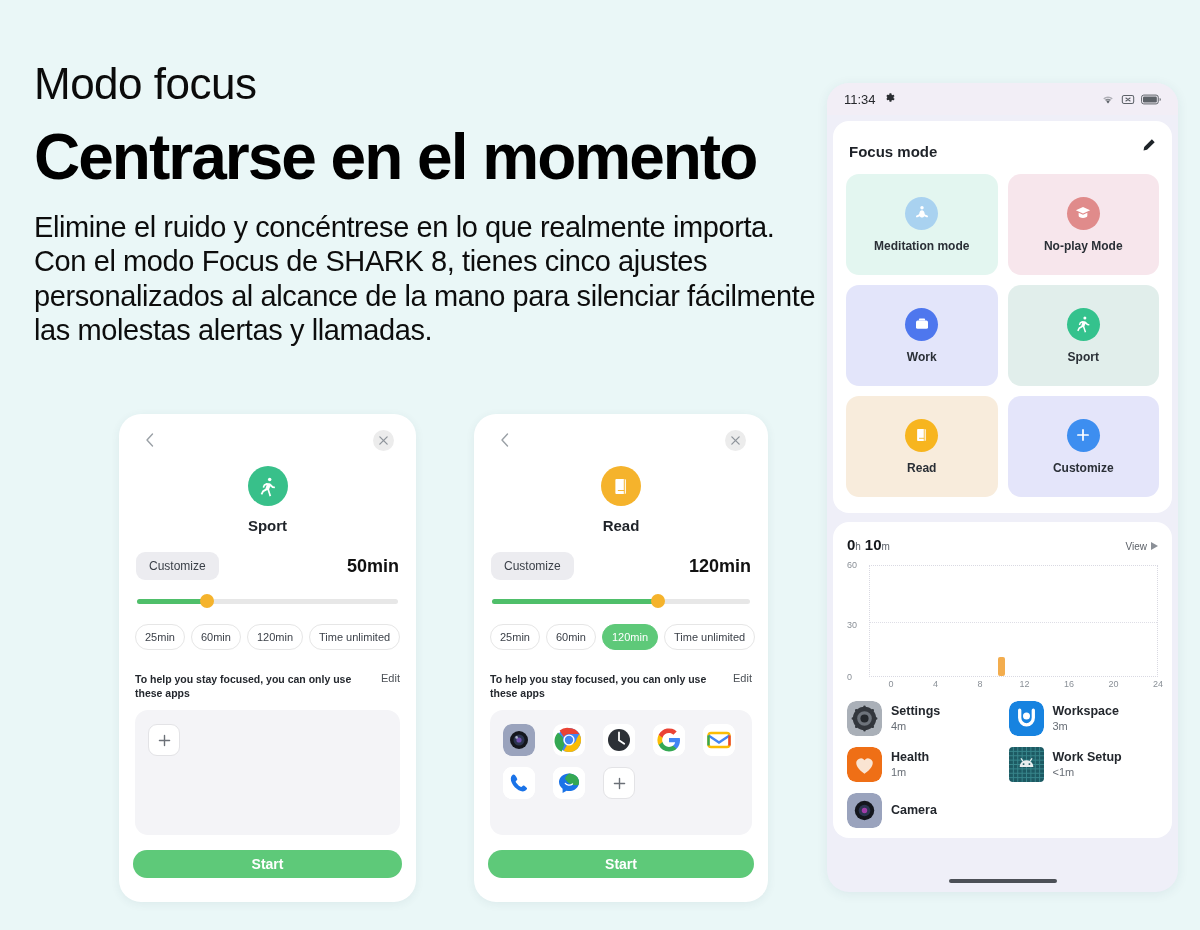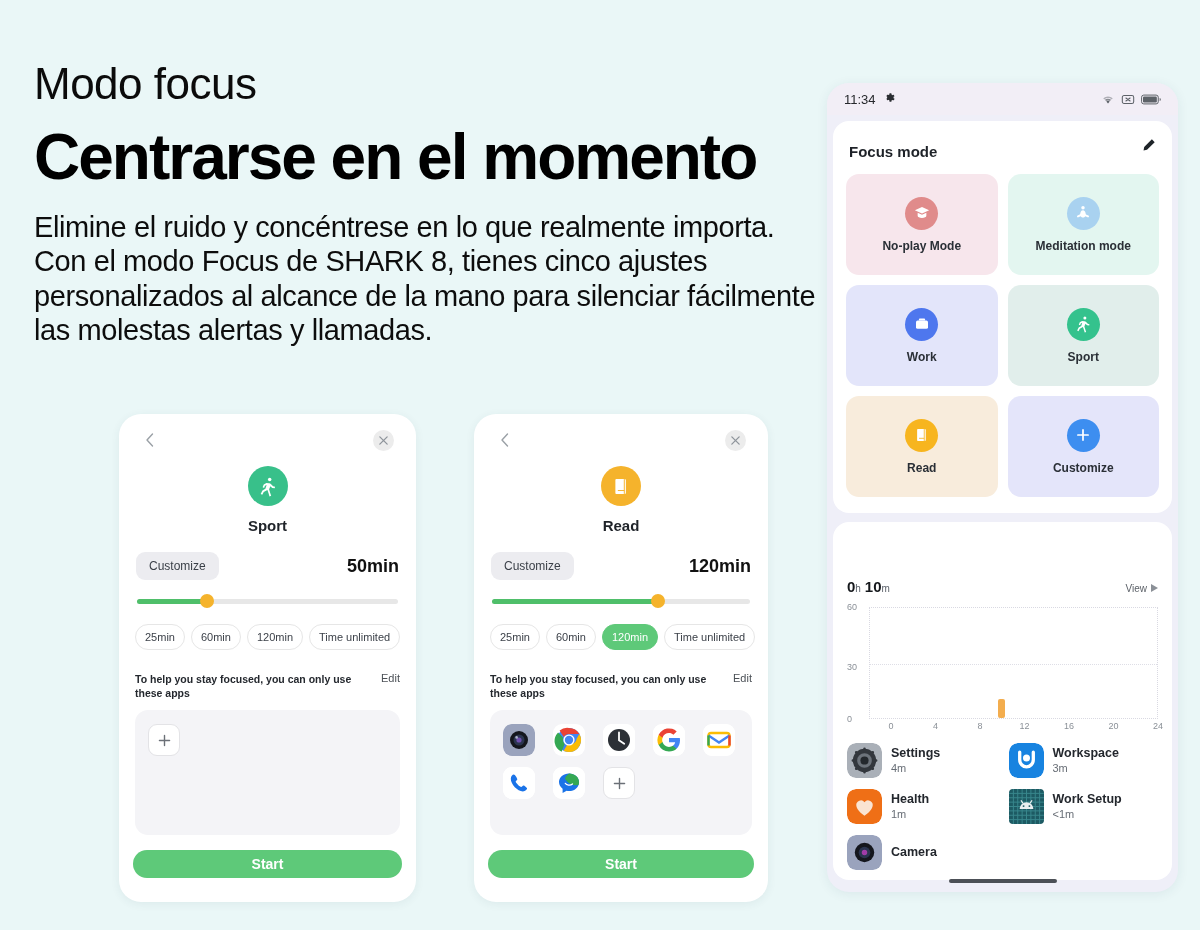--- a/index.html
+++ b/index.html
@@ -156,21 +156,21 @@
     width: 33px; height: 33px; border-radius: 50%;
     display: flex; align-items: center; justify-content: center;
   }
   .mode-tile .bubble svg { width: 18px; height: 18px; fill: #fff; }
   .mode-tile .tlabel { font-size: 12px; font-weight: 700; color: #2a2f36; }
 
   #sheet-stats { margin-top: 9px; padding: 14px 14px 10px; }
   .stats-head {
     display: flex; align-items: baseline; justify-content: space-between;
   }
-  .stat-time { font-size: 14px; color: #15181c; margin-top: 42px; }
+  .stat-time { font-size: 14px; color: #15181c; }
   .stat-time b { font-size: 15px; font-weight: 700; }
   .stat-time .u { font-size: 10px; color: #5a6069; font-weight: 400; }
   .stat-view { font-size: 10px; color: #5c6views; color: #5c6168; display: flex; align-items: center; gap: 4px; }
 
   .chart { margin-top: 12px; position: relative; height: 128px; padding-left: 22px; }
   .y-lab {
     position: absolute; left: 0; font-size: 9px; color: #8a9097;
     transform: translateY(-50%);
   }
   .plot {
@@ -434,37 +434,37 @@
   <div class="sheet" id="sheet-modes">
     <div class="sheet-head">
       <span class="sheet-title">Focus mode</span>
       <span class="pencil">
         <svg viewBox="0 0 16 16" fill="#1f2429">
             <path d="M11.6 1.4l3 3-8.2 8.2-3.7.7.7-3.7 8.2-8.2z"></path>
           </svg>
       </span>
     </div>
     <div class="mode-grid" id="mode-grid">
+        <div class="mode-tile" style="background: rgb(227, 246, 240);">
+          <span class="bubble" style="background: rgb(169, 210, 240);">
+            <svg viewBox="0 0 24 24">
+              <circle cx="12" cy="5" r="2.3"></circle>
+              <path d="M12 8.2c-1.6 0-2.7 1.2-3.1 2.6l-.8 3-3.3 1.5c-.7.3-1 1.1-.7 1.8.3.7 1.1 1 1.8.7l3-1.4c.6 1 2 1.7 3.1 1.7s2.5-.7 3.1-1.7l3 1.4c.7.3 1.5 0 1.8-.7.3-.7 0-1.5-.7-1.8L15.9 14l-.8-3c-.4-1.4-1.5-2.8-3.1-2.8z"></path>
+            </svg>
+          </span>
+          <span class="tlabel">Meditation mode</span>
+        </div>
         <div class="mode-tile" style="background: rgb(247, 230, 236);">
           <span class="bubble" style="background: rgb(224, 139, 139);">
             <svg viewBox="0 0 24 24">
               <path d="M12 4L2.5 8.4 12 12.8l9.5-4.4L12 4z"></path>
               <path d="M6.2 11.6v3.9c0 1.7 2.6 3 5.8 3s5.8-1.3 5.8-3v-3.9L12 14.4l-5.8-2.8z"></path>
             </svg>
           </span>
           <span class="tlabel">No-play Mode</span>
-        </div>
-        <div class="mode-tile" style="background: rgb(227, 246, 240);">
-          <span class="bubble" style="background: rgb(169, 210, 240);">
-            <svg viewBox="0 0 24 24">
-              <circle cx="12" cy="5" r="2.3"></circle>
-              <path d="M12 8.2c-1.6 0-2.7 1.2-3.1 2.6l-.8 3-3.3 1.5c-.7.3-1 1.1-.7 1.8.3.7 1.1 1 1.8.7l3-1.4c.6 1 2 1.7 3.1 1.7s2.5-.7 3.1-1.7l3 1.4c.7.3 1.5 0 1.8-.7.3-.7 0-1.5-.7-1.8L15.9 14l-.8-3c-.4-1.4-1.5-2.8-3.1-2.8z"></path>
-            </svg>
-          </span>
-          <span class="tlabel">Meditation mode</span>
         </div>
         <div class="mode-tile" style="background: rgb(227, 229, 250);">
           <span class="bubble" style="background: rgb(78, 119, 238);">
             <svg viewBox="0 0 24 24">
               <path d="M9.3 4.5h5.4c.8 0 1.4.6 1.4 1.4v1.3h-8.2V5.9c0-.8.6-1.4 1.4-1.4z"></path>
               <rect x="4" y="7.4" width="16" height="11" rx="2.2"></rect>
             </svg>
           </span>
           <span class="tlabel">Work</span>
         </div>

